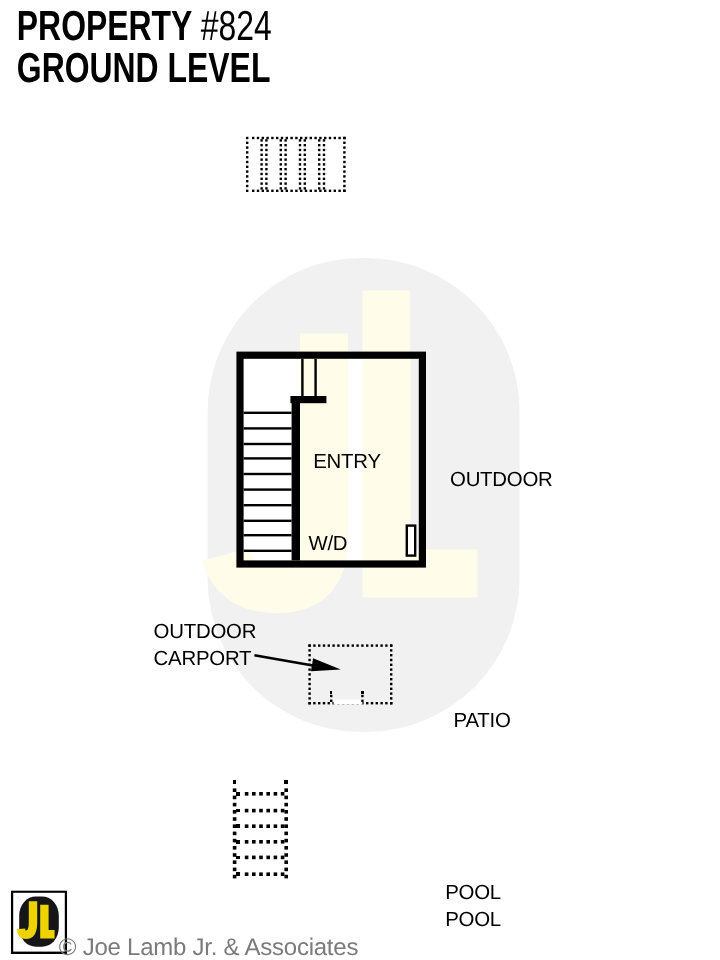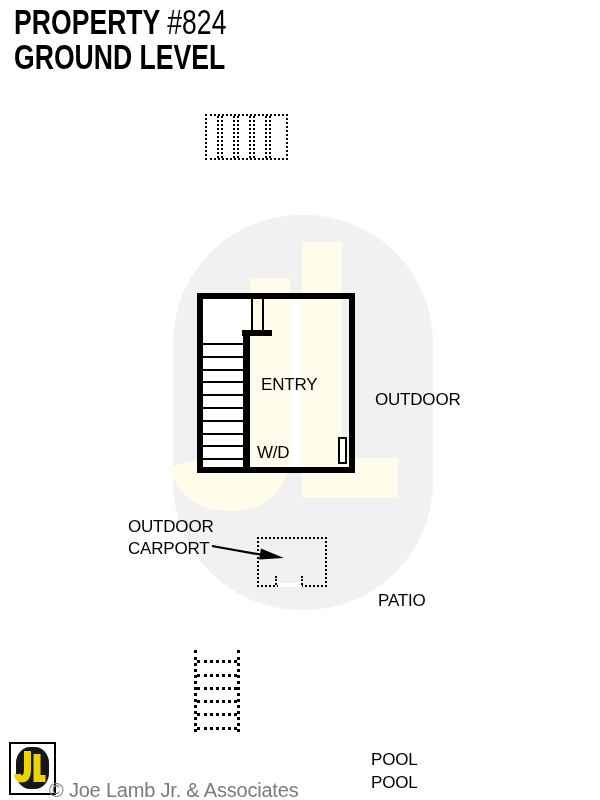--- a/index.html
+++ b/index.html
@@ -26,21 +26,21 @@
   .plan .thinline{position:absolute;top:0;width:2px;height:32px;background:#000;}
   .plan .innerbar{position:absolute;left:39px;top:31px;width:30px;height:6px;background:#000;}
   .plan .innerwall{position:absolute;left:40px;top:31px;width:7px;bottom:0;background:#000;}
   .plan .tread{position:absolute;left:0;width:40px;height:2px;background:#000;}
   .plan-label{position:absolute;font-size:17px;letter-spacing:-0.2px;white-space:nowrap;}
   .door{position:absolute;left:338px;top:437px;width:9px;height:27px;background:#fff;
         border:2px solid #000;box-sizing:border-box;z-index:6;}
   
   .arealabel{position:absolute;font-size:17px;letter-spacing:-0.2px;z-index:5;white-space:nowrap;}
   .twoline{line-height:22px;}
-  .pool{line-height:23px;margin-top:16px;}
+  .pool{line-height:23px;}
   
   .arrow{position:absolute;left:205px;top:538px;z-index:6;}
   .shower-box{position:absolute;left:257px;top:537px;width:70px;height:50px;z-index:5;
               border:2px dotted #000;box-sizing:border-box;}
   .shower-box .gap{position:absolute;left:19px;bottom:-2px;width:24px;height:4px;background:#fff;}
   .shower-box .stub{position:absolute;bottom:0;width:0;height:9px;border-left:2px dotted #000;}
   
   .ladder{position:absolute;left:194px;top:650px;width:46px;height:82px;z-index:5;
           border-left:3px dotted #000;border-right:3px dotted #000;box-sizing:border-box;}
   .ladder .rung{position:absolute;left:0;right:0;height:0;border-top:3px dotted #000;}

